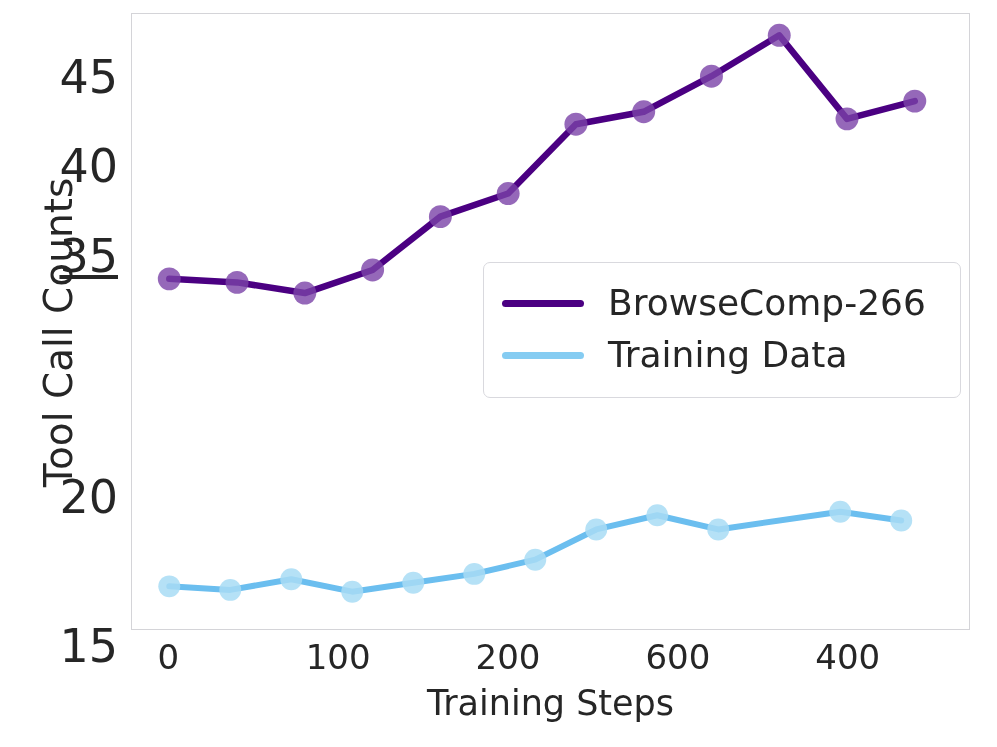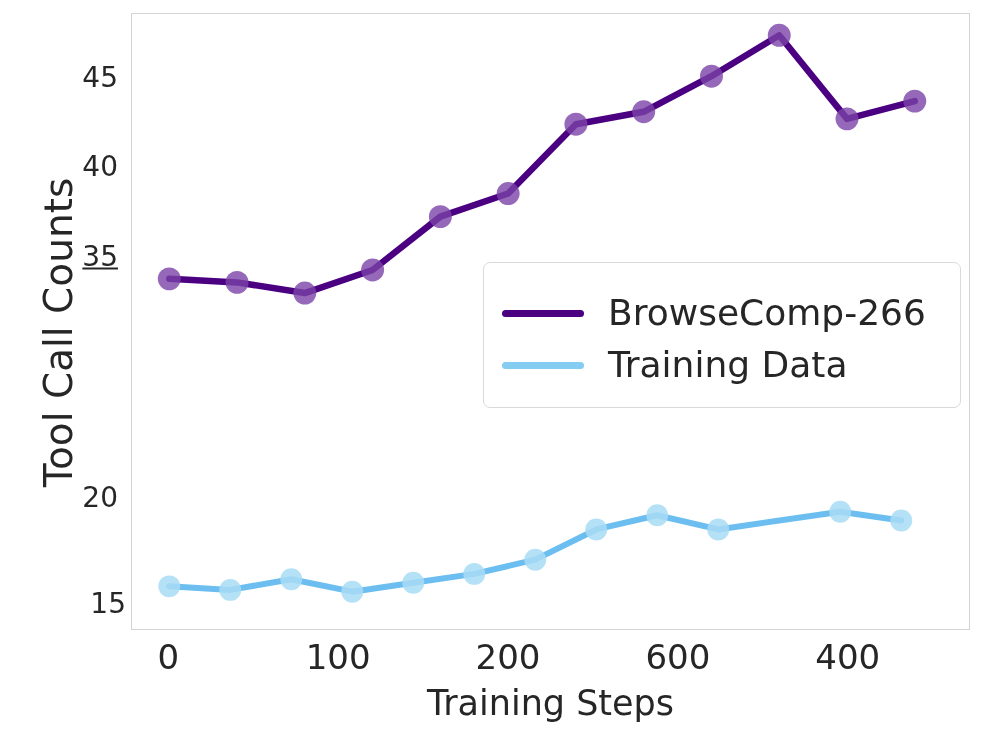--- a/index.html
+++ b/index.html
@@ -70,21 +70,21 @@
     top: 0;
     width: 997px;
     height: 747px;
     pointer-events: none;
   }
   .ytick-item {
     position: absolute;
     left: 0;
     width: 118px;
     text-align: right;
-    font-size: 28px;
+    font-size: 46px;
     color: #262626;
     transform: translateY(-50%);
     white-space: nowrap;
   }
   .xtick-item {
     position: absolute;
     top: 637px;
     font-size: 34px;
     color: #262626;
     transform: translateX(-50%);
@@ -93,21 +93,21 @@
   
   #legend {
     position: absolute;
     left: 483px;
     top: 262px;
     width: 478px;
     box-sizing: border-box;
     background: #ffffff;
     border: 1.4px solid #d9d9de;
     border-radius: 7px;
-    padding: 24px 18px 16px 18px;
+    padding: 14px 18px 16px 18px;
   }
   .legend-row {
     display: flex;
     align-items: center;
     height: 52px;
   }
   .legend-swatch {
     flex: 0 0 auto;
     width: 82px;
     height: 7px;
@@ -122,21 +122,21 @@
   }
 </style>
 </head>
 <body>
 
 <div id="figure">
 
   <div class="ylabel">Tool Call Counts</div>
 
   <div class="ytick-wrap" id="ytick-wrap">
-      <div class="ytick-item" style="top: 603px; margin-left: 8px;">15</div>
+      <div class="ytick-item" style="top: 646px;">15</div>
       <div class="ytick-item" style="top: 497px;">20</div>
       <div class="ytick-item" style="top: 255.52px; text-decoration: underline;">35</div>
       <div class="ytick-item" style="top: 166.358px;">40</div>
       <div class="ytick-item" style="top: 77.1965px;">45</div>
     </div>
 
   <div class="ytick-wrap" id="xtick-wrap">
       <div class="xtick-item" style="left: 168.364px;">0</div>
       <div class="xtick-item" style="left: 338.202px;">100</div>
       <div class="xtick-item" style="left: 508.04px;">200</div>

